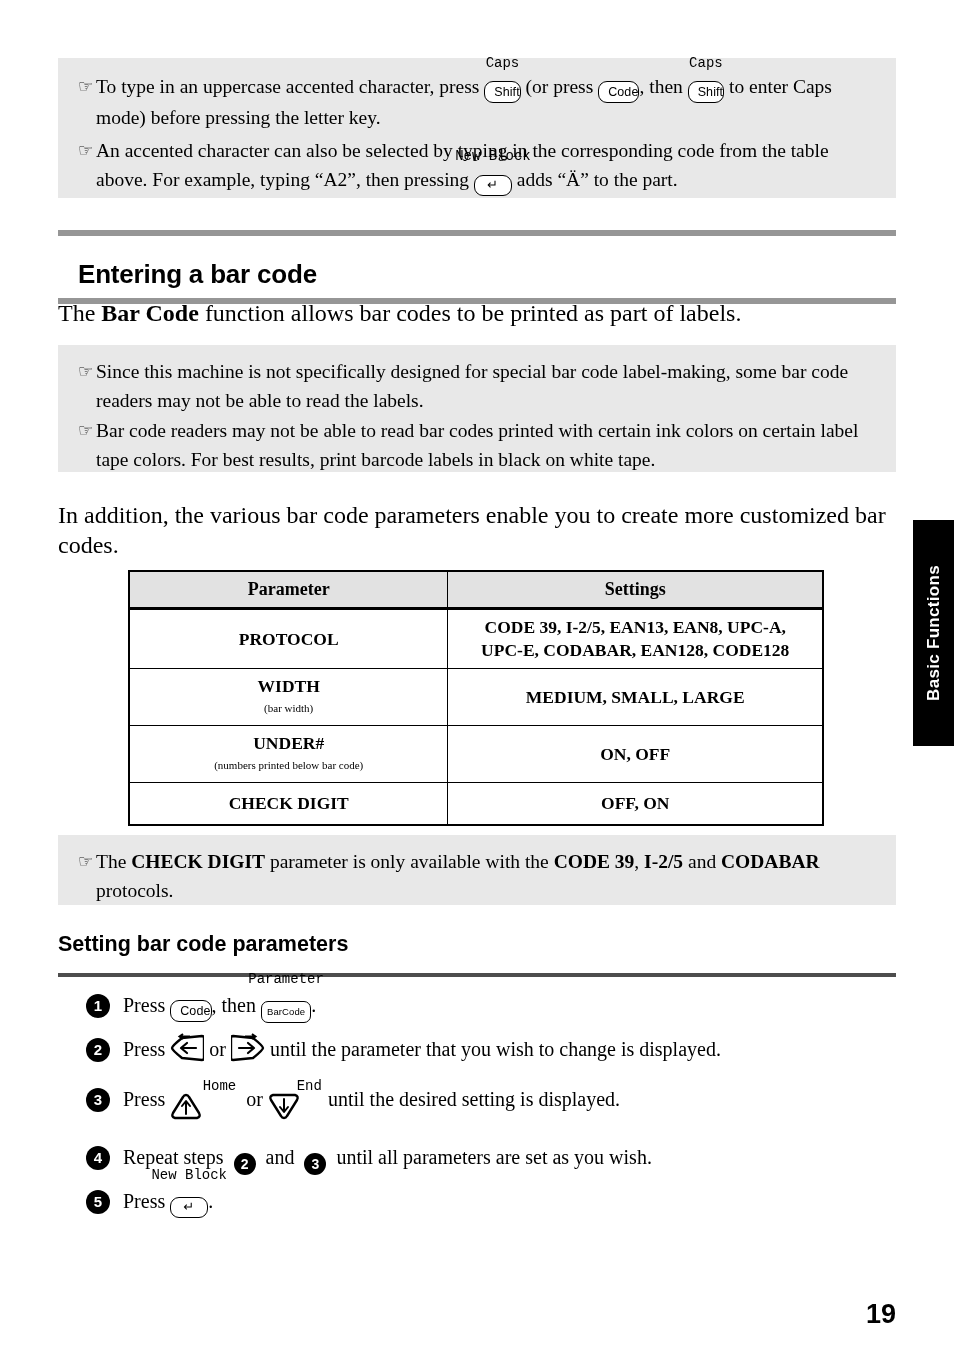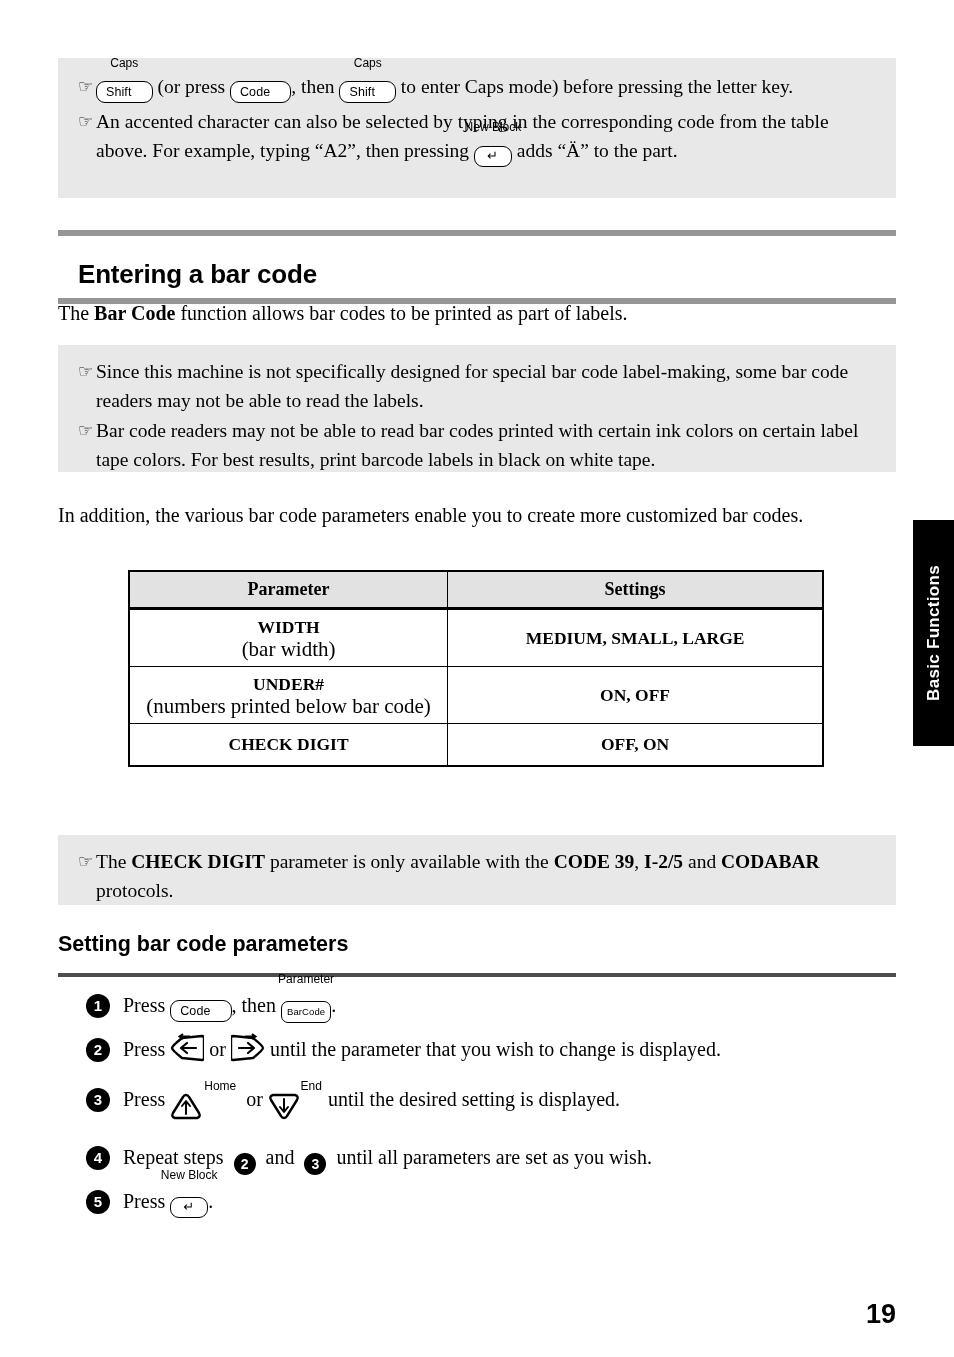--- a/index.html
+++ b/index.html
@@ -86,21 +86,21 @@
   }
   .h2bar {
     height: 4px;
     background: #4d4d4d;
     width: 100%;
   }
 
   
   .para {
     position: absolute;
-    font-size: 20px;
+    font-size: 24px;
     line-height: 30px;
   }
 
   
   .ptable {
     position: absolute;
     left: 128px;
     top: 570px;
     width: 696px;
     border-collapse: collapse;
@@ -118,21 +118,21 @@
   .ptable thead th {
     background: #e2e2e2;
     font-size: 18px;
     padding: 7px 6px;
     border-bottom: 3px solid #000;
   }
   .ptable .col-a { width: 318px; }
   .ptable .col-b { width: 378px; margin-top: 37px; }
   .sub {
     font-weight: normal;
-    font-size: 21px;
+    font-size: 11px;
     display: block;
     line-height: 21px;
   }
   .cellmain { display: block; line-height: 23px; }
 
   
   .steps {
     position: absolute;
     left: 86px;
     top: 988px;
@@ -178,43 +178,43 @@
     vertical-align: baseline;
   }
   .keycap {
     display: inline-block;
     border: 1.6px solid #000;
     border-radius: 9px;
     background: #fff;
     font-family: "Liberation Sans", sans-serif;
     font-size: 12.5px;
     line-height: 14px;
-    padding: 3px 20px 3px 9px;
+    padding: 3px 0 3px 9px;
     vertical-align: -3px;
     white-space: nowrap;
     font-weight: normal;
     letter-spacing: 0.1px;
   }
   .keycap.small {
     font-size: 9.5px;
     padding: 3px 5px;
     border-radius: 7px;
   }
   .keycap.enter {
     font-size: 13px;
     padding: 2px 12px 3px 12px;
     letter-spacing: 1px;
   }
   .keytop {
     position: absolute;
     left: 50%;
     transform: translateX(-50%);
     top: -14px;
-    font-family: Liberation Sans, sans-serif;
-    font-size: 12px;
+    font-family: Liberation Mono, monospace;
+    font-size: 14px;
     line-height: 11px;
     white-space: nowrap;
     font-weight: normal;
   }
   .keytop.side {
     left: auto;
     right: -34px;
     transform: none;
     top: -9px;
   }
@@ -271,20 +271,21 @@
 </style>
 </head>
 <body>
 
 <div class="page">
 
   <div class="notebox" style="left:58px; top:58px; width:838px; height:140px; padding:14px 0 14px 0;">
     <div class="note-item">
       <div class="note-bullet">☞</div>
       <div class="note-text">
+        <span>To type in an uppercase accented character, press</span>
         <span class="keywrap">
           <span class="keytop">Caps</span>
           <span class="keycap">Shift</span>
         </span>
         <span>(or press</span>
         <span class="keywrap">
           <span class="keycap">Code</span>
         </span><span>, then</span>
         <span class="keywrap">
           <span class="keytop">Caps</span>
@@ -330,20 +331,29 @@
   <div class="para" style="left:58px; top:500px; width:830px;">In addition, the various bar code parameters enable you to create more customized bar codes.</div>
 
   <table class="ptable">
     <thead>
       <tr>
         <th class="col-a">Parameter</th>
         <th class="col-b">Settings</th>
       </tr>
     </thead>
     <tbody>
+      <tr style="height:58px;">
+        <td>
+          <span class="cellmain">PROTOCOL</span>
+        </td>
+        <td>
+          <span class="cellmain">CODE 39, I-2/5, EAN13, EAN8, UPC-A,</span>
+          <span class="cellmain">UPC-E, CODABAR, EAN128, CODE128</span>
+        </td>
+      </tr>
       <tr style="height:54px;margin-top:40px;">
         <td>
           <span class="cellmain">WIDTH</span>
           <span class="sub">(bar width)</span>
         </td>
         <td>
           <span class="cellmain">MEDIUM, SMALL, LARGE</span>
         </td>
       </tr>
       <tr style="height:54px;">

